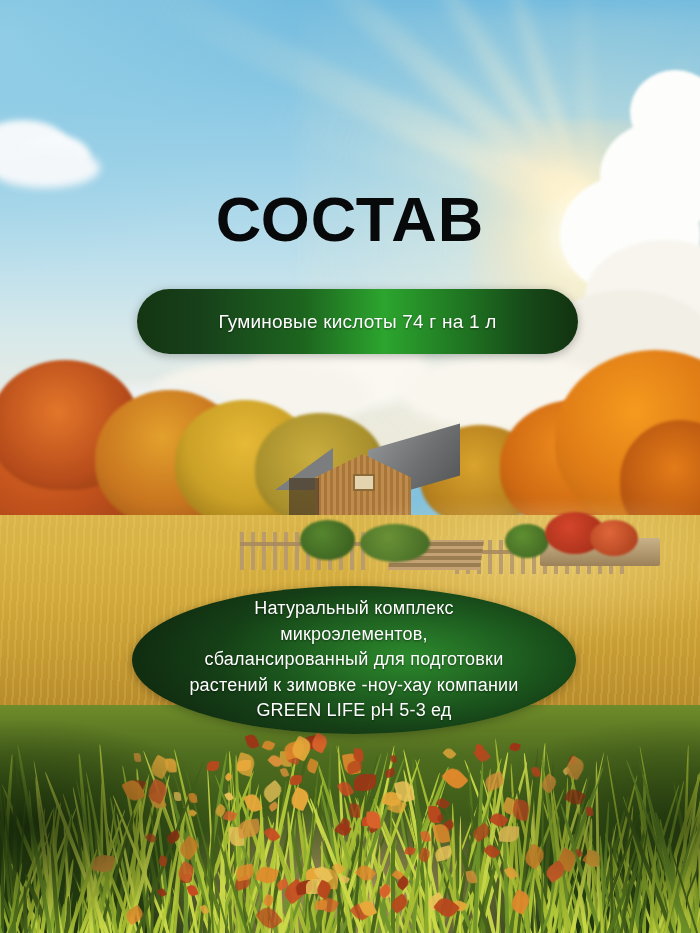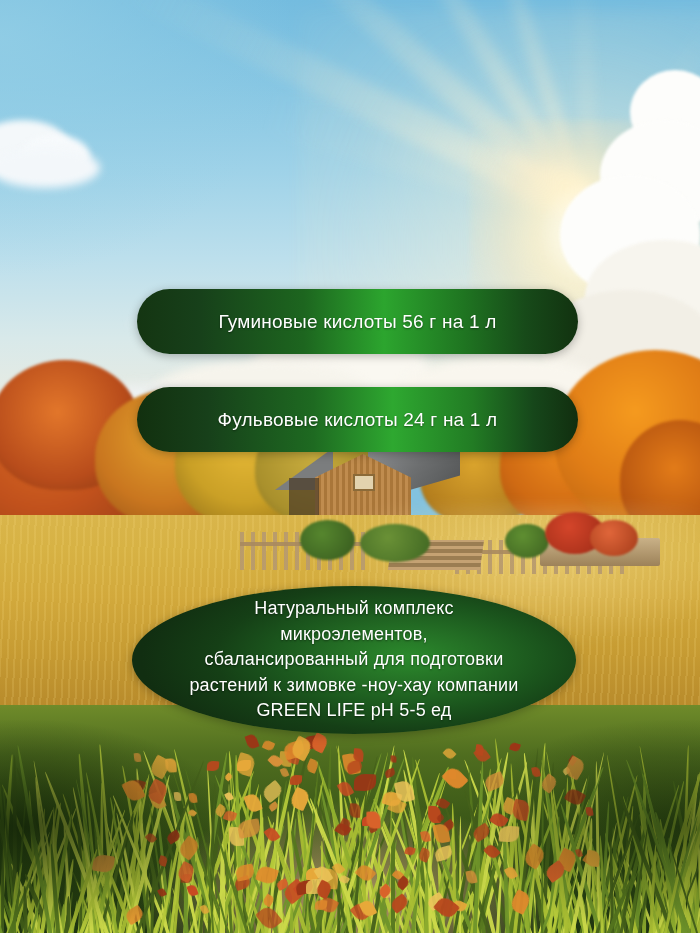--- a/index.html
+++ b/index.html
@@ -1061,32 +1061,30 @@
         <i class="leaf" style="left:263px;top:896px;width:11px;height:9px;background:#e08a2c;transform:rotate(122deg);opacity:0.88;"></i>
         <i class="leaf" style="left:390px;top:756px;width:7px;height:6px;background:#9c3516;transform:rotate(93deg);opacity:0.86;"></i>
         <i class="leaf" style="left:147px;top:783px;width:21px;height:17px;background:#d9622a;transform:rotate(118deg);opacity:0.91;"></i>
       </div>
     <div class="ground-dark-l"></div>
     <div class="ground-dark-r"></div>
   </div>
 
   <div class="content">
 
+    <div class="title">СОСТАВ</div>
 
     <div class="pill" id="pill-1">
-      <span>Гуминовые кислоты 56 г на 1 л</span>
+      <span>Гуминовые кислоты 74 г на 1 л</span>
     </div>
 
-    <div class="pill" id="pill-2">
-      <span>Фульвовые кислоты 24 г на 1 л</span>
-    </div>
 
 
     <div class="pill" id="pill-4">
       <span>Натуральный комплекс
 микроэлементов,
 сбалансированный для подготовки
 растений к зимовке -ноу-хау компании
-GREEN LIFE pH 5-5 ед</span>
+GREEN LIFE pH 5-3 ед</span>
     </div>
 
   </div>
 </div>
 
 </body></html>

